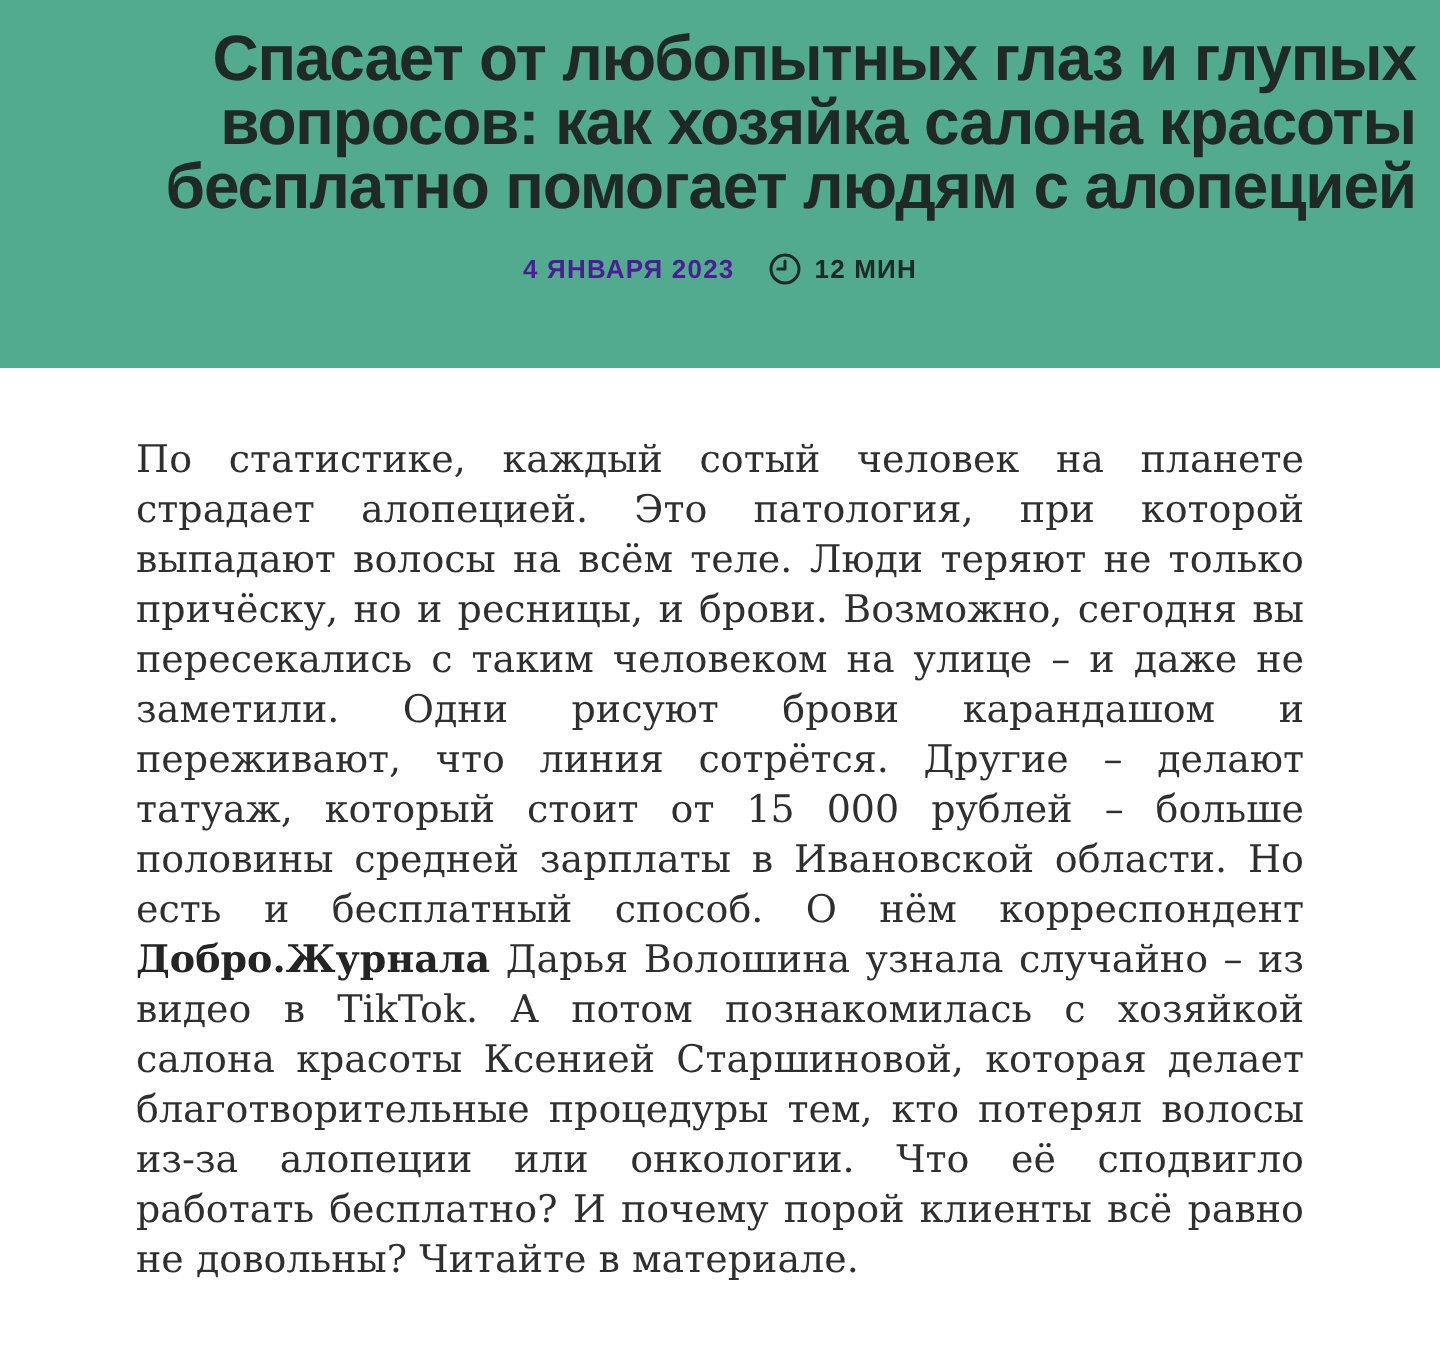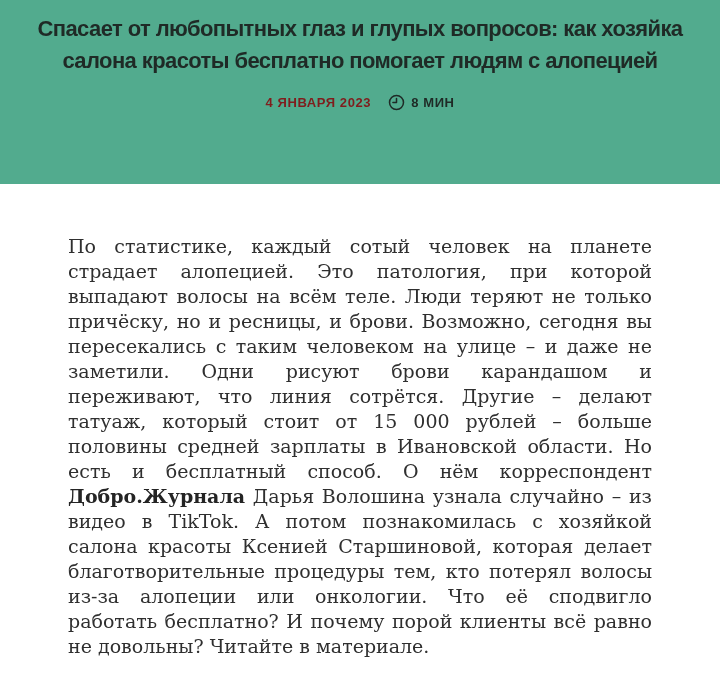--- a/index.html
+++ b/index.html
@@ -15,48 +15,48 @@
   .hero {
     box-sizing: border-box;
     width: 720px; height: 184px;
     background: #52ab8e;
     padding-top: 13px;
     text-align: center;
   }
   .hero h1 {
     margin: 0 auto;
     max-width: 696px;
-    font-size: 22px;
+    font-size: 32px;
     line-height: 32px;
     font-weight: 700;
     letter-spacing: -0.6px;
     color: #1f2a26;
-    text-align: center;
+    text-align: right;
   }
   .byline {
     margin-top: 17px;
     display: flex;
     justify-content: center;
     align-items: center;
     gap: 17px;
     color: #1f2a26;
     font-size: 13px;
     font-weight: 700;
     letter-spacing: 0.6px;
     white-space: nowrap;
   }
   .byline .author { cursor: pointer; }
-  .byline .date { font-weight: 700; color: #7f1d1d; }
+  .byline .date { font-weight: 700; color: #4c1d95; }
   .readtime { display: inline-flex; align-items: center; gap: 6px; }
   .clock { display: inline-block; width: 17px; height: 17px; }
 
   
   .article {
     box-sizing: border-box;
-    padding: 50px 68px 0 68px;
+    padding: 34px 68px 0 68px;
   }
   .article p {
     margin: 0;
     width: 584px;
     font-family: "DejaVu Serif", "Liberation Serif", serif;
     font-size: 19px;
     line-height: 25px;
     color: #2f2f2f;
     text-align: justify;
     hyphens: none;
@@ -73,21 +73,21 @@
 
     <div class="byline">
 
       <span class="date">4 ЯНВАРЯ 2023</span>
 
       <span class="readtime">
         <svg class="clock" viewBox="0 0 18 18" fill="none" xmlns="http://www.w3.org/2000/svg">
           <circle cx="9" cy="9" r="7.4" stroke="#1f2a26" stroke-width="1.6"></circle>
           <path d="M9 4.8 V9 H5.2" stroke="#1f2a26" stroke-width="1.6" stroke-linecap="round" stroke-linejoin="round" fill="none"></path>
         </svg>
-        <span>8 МИН</span>
+        <span>12 МИН</span>
       </span>
     </div>
   </header>
 
   <main class="article">
     <p><span>По статистике, каждый сотый человек на планете страдает алопецией. Это патология, при которой выпадают волосы на всём теле. Люди теряют не только причёску, но и ресницы, и брови. Возможно, сегодня вы пересекались с таким человеком на улице – и даже не заметили. Одни рисуют брови карандашом и переживают, что линия сотрётся. Другие – делают татуаж, который стоит от 15 000 рублей – больше половины средней зарплаты в Ивановской области. Но есть и бесплатный способ. О нём корреспондент </span><strong>Добро.Журнала</strong><span> Дарья Волошина узнала случайно – из видео в TikTok. А потом познакомилась с хозяйкой салона красоты Ксенией Старшиновой, которая делает благотворительные процедуры тем, кто потерял волосы из-за алопеции или онкологии. Что её сподвигло работать бесплатно? И почему порой клиенты всё равно не довольны? Читайте в материале.</span></p>
   </main>
 
 </div>
 

